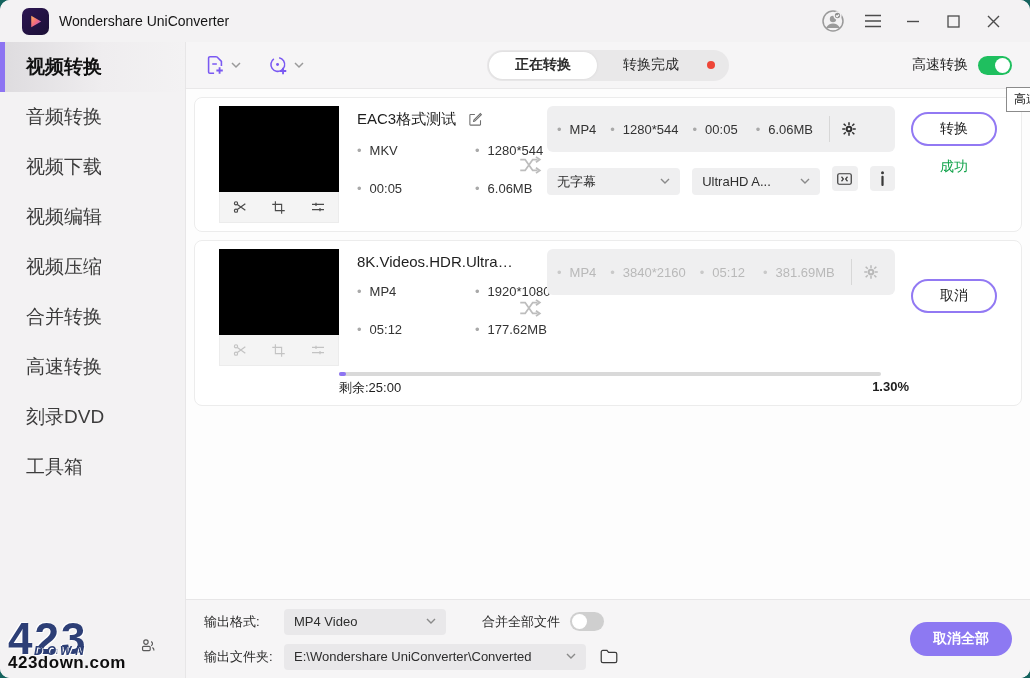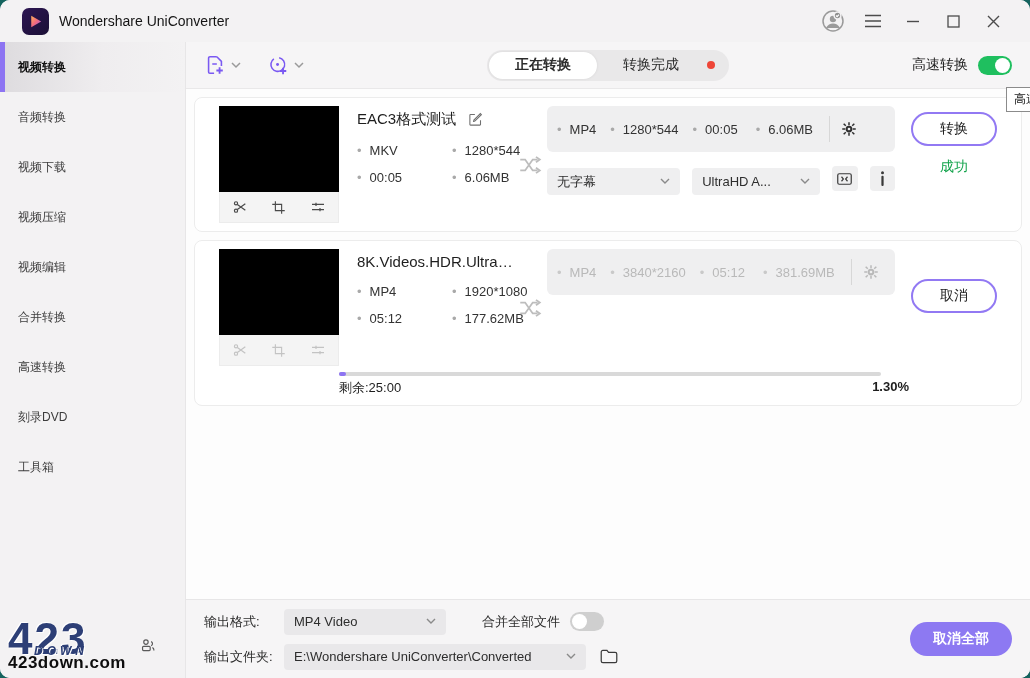--- a/index.html
+++ b/index.html
@@ -15,21 +15,21 @@
   }
   
   .titlebar{height:42px;flex:0 0 42px;display:flex;align-items:center;background:#f3f2f3;padding:0 22px;}
   .logo{width:27px;height:27px;border-radius:7px;background:linear-gradient(135deg,#2d1653,#1b1036);display:flex;align-items:center;justify-content:center;margin-right:10px;}
   .app-title{font-size:14px;color:#141414;}
   .tb-spacer{flex:1;}
   .tb-btn{width:30px;height:30px;display:flex;align-items:center;justify-content:center;color:#4c4c4c;margin-left:10px;cursor:default;}
   
   .body-row{flex:1;display:flex;min-height:0;}
   .sidebar{width:185px;flex:0 0 185px;background:#f3f2f3;position:relative;border-right:1px solid #e7e6e7;}
-  .nav-item{height:50px;display:flex;align-items:center;padding-left:18px;font-size:12px;color:#3c3c3c;position:relative;}
+  .nav-item{height:50px;display:flex;align-items:center;padding-left:26px;font-size:19px;color:#3c3c3c;position:relative;}
   .nav-item.active{font-weight:bold;color:#111;background:linear-gradient(90deg,#dddbde 0%,#efedef 55%,#f3f2f3 100%);}
   .nav-item.active::before{content:"";position:absolute;left:0;top:0;bottom:0;width:5px;background:#8d74f2;}
   
   .watermark{position:absolute;left:8px;bottom:8px;display:flex;align-items:center;gap:14px;}
   .wm-logo{line-height:0.8;}
   .wm-423{font-size:44px;font-weight:900;color:#2d3f76;letter-spacing:2px;text-shadow:1px 1px 0 #fff,-1px -1px 0 #fff;}
   .wm-down{font-size:12px;font-weight:900;font-style:italic;color:#2d3f76;letter-spacing:4px;margin-top:-9px;margin-left:26px;text-shadow:1px 1px 0 #fff;}
   .wm-site{font-size:17px;font-weight:800;color:#0d0d0d;margin-top:0px;letter-spacing:0.5px;}
   
   .panel{flex:1;display:flex;flex-direction:column;min-width:0;background:#fdfdfd;}
@@ -64,21 +64,21 @@
   .thumb2-art{width:100%;height:68px;background:
       radial-gradient(42% 40% at 46% 58%, rgba(255,255,255,.95), rgba(255,255,255,0) 70%),
       linear-gradient(180deg,#a9b6b5 0%,#9cb0ab 20%,#55928a 30%,#3f8c8a 44%,#dcekee 0,#d9ebe4 58%,#bcd9c9 72%,#8fbCA5 0,#92c0a8 100%);}
   .thumb-tools{height:30px;background:#f4f4f4;display:flex;align-items:center;justify-content:space-around;border:1px solid #ececec;border-top:none;}
   .thumb-tools .ticon{color:#4a4a4a;display:flex;}
   .thumb-tools.disabled .ticon{color:#c3c3c3;}
   .mid-col{flex:1;padding:4px 0 0 18px;min-width:0;}
   .file-title-row{display:flex;align-items:center;gap:12px;margin-bottom:14px;}
   .file-title{font-size:15px;color:#1e1e1e;white-space:nowrap;overflow:hidden;text-overflow:ellipsis;}
   .edit-icon{color:#6f6f6f;display:flex;flex:0 0 auto;}
-  .meta{display:grid;grid-template-columns:95px auto;grid-row-gap:12px;width:215px;}
+  .meta{display:grid;grid-template-columns:95px auto;grid-row-gap:12px;width:215px;gap:23px;}
   .m{font-size:13px;color:#333;white-space:nowrap;}
   .m::before{content:"•";color:#a9a9a9;margin-right:8px;}
   .shuffle{display:flex;align-items:center;color:#bdbdbd;margin:0 4px;}
   .out-col{width:348px;flex:0 0 348px;display:flex;flex-direction:column;}
   .out-box{height:46px;background:#efeff0;border-radius:6px;display:flex;align-items:center;padding:0 10px;gap:0;}
   .out-box .m{margin-right:14px;}
   .out-box .m:nth-child(3){margin-right:18px;}
   .out-box .sep{width:1px;height:26px;background:#d7d7d7;margin:0 10px 0 2px;}
   .gear{color:#2f2f2f;display:flex;}
   .out-box.disabled .m{color:#b9b9b9;}
@@ -168,24 +168,24 @@
       <div class="nav-item active">
           <span>视频转换</span>
         </div>
       <div class="nav-item">
           <span>音频转换</span>
         </div>
       <div class="nav-item">
           <span>视频下载</span>
         </div>
       <div class="nav-item">
+          <span>视频编辑</span>
+        </div>
+      <div class="nav-item">
           <span>视频压缩</span>
-        </div>
-      <div class="nav-item">
-          <span>视频编辑</span>
         </div>
       <div class="nav-item">
           <span>合并转换</span>
         </div>
       <div class="nav-item">
           <span>高速转换</span>
         </div>
       <div class="nav-item">
           <span>刻录DVD</span>
         </div>

